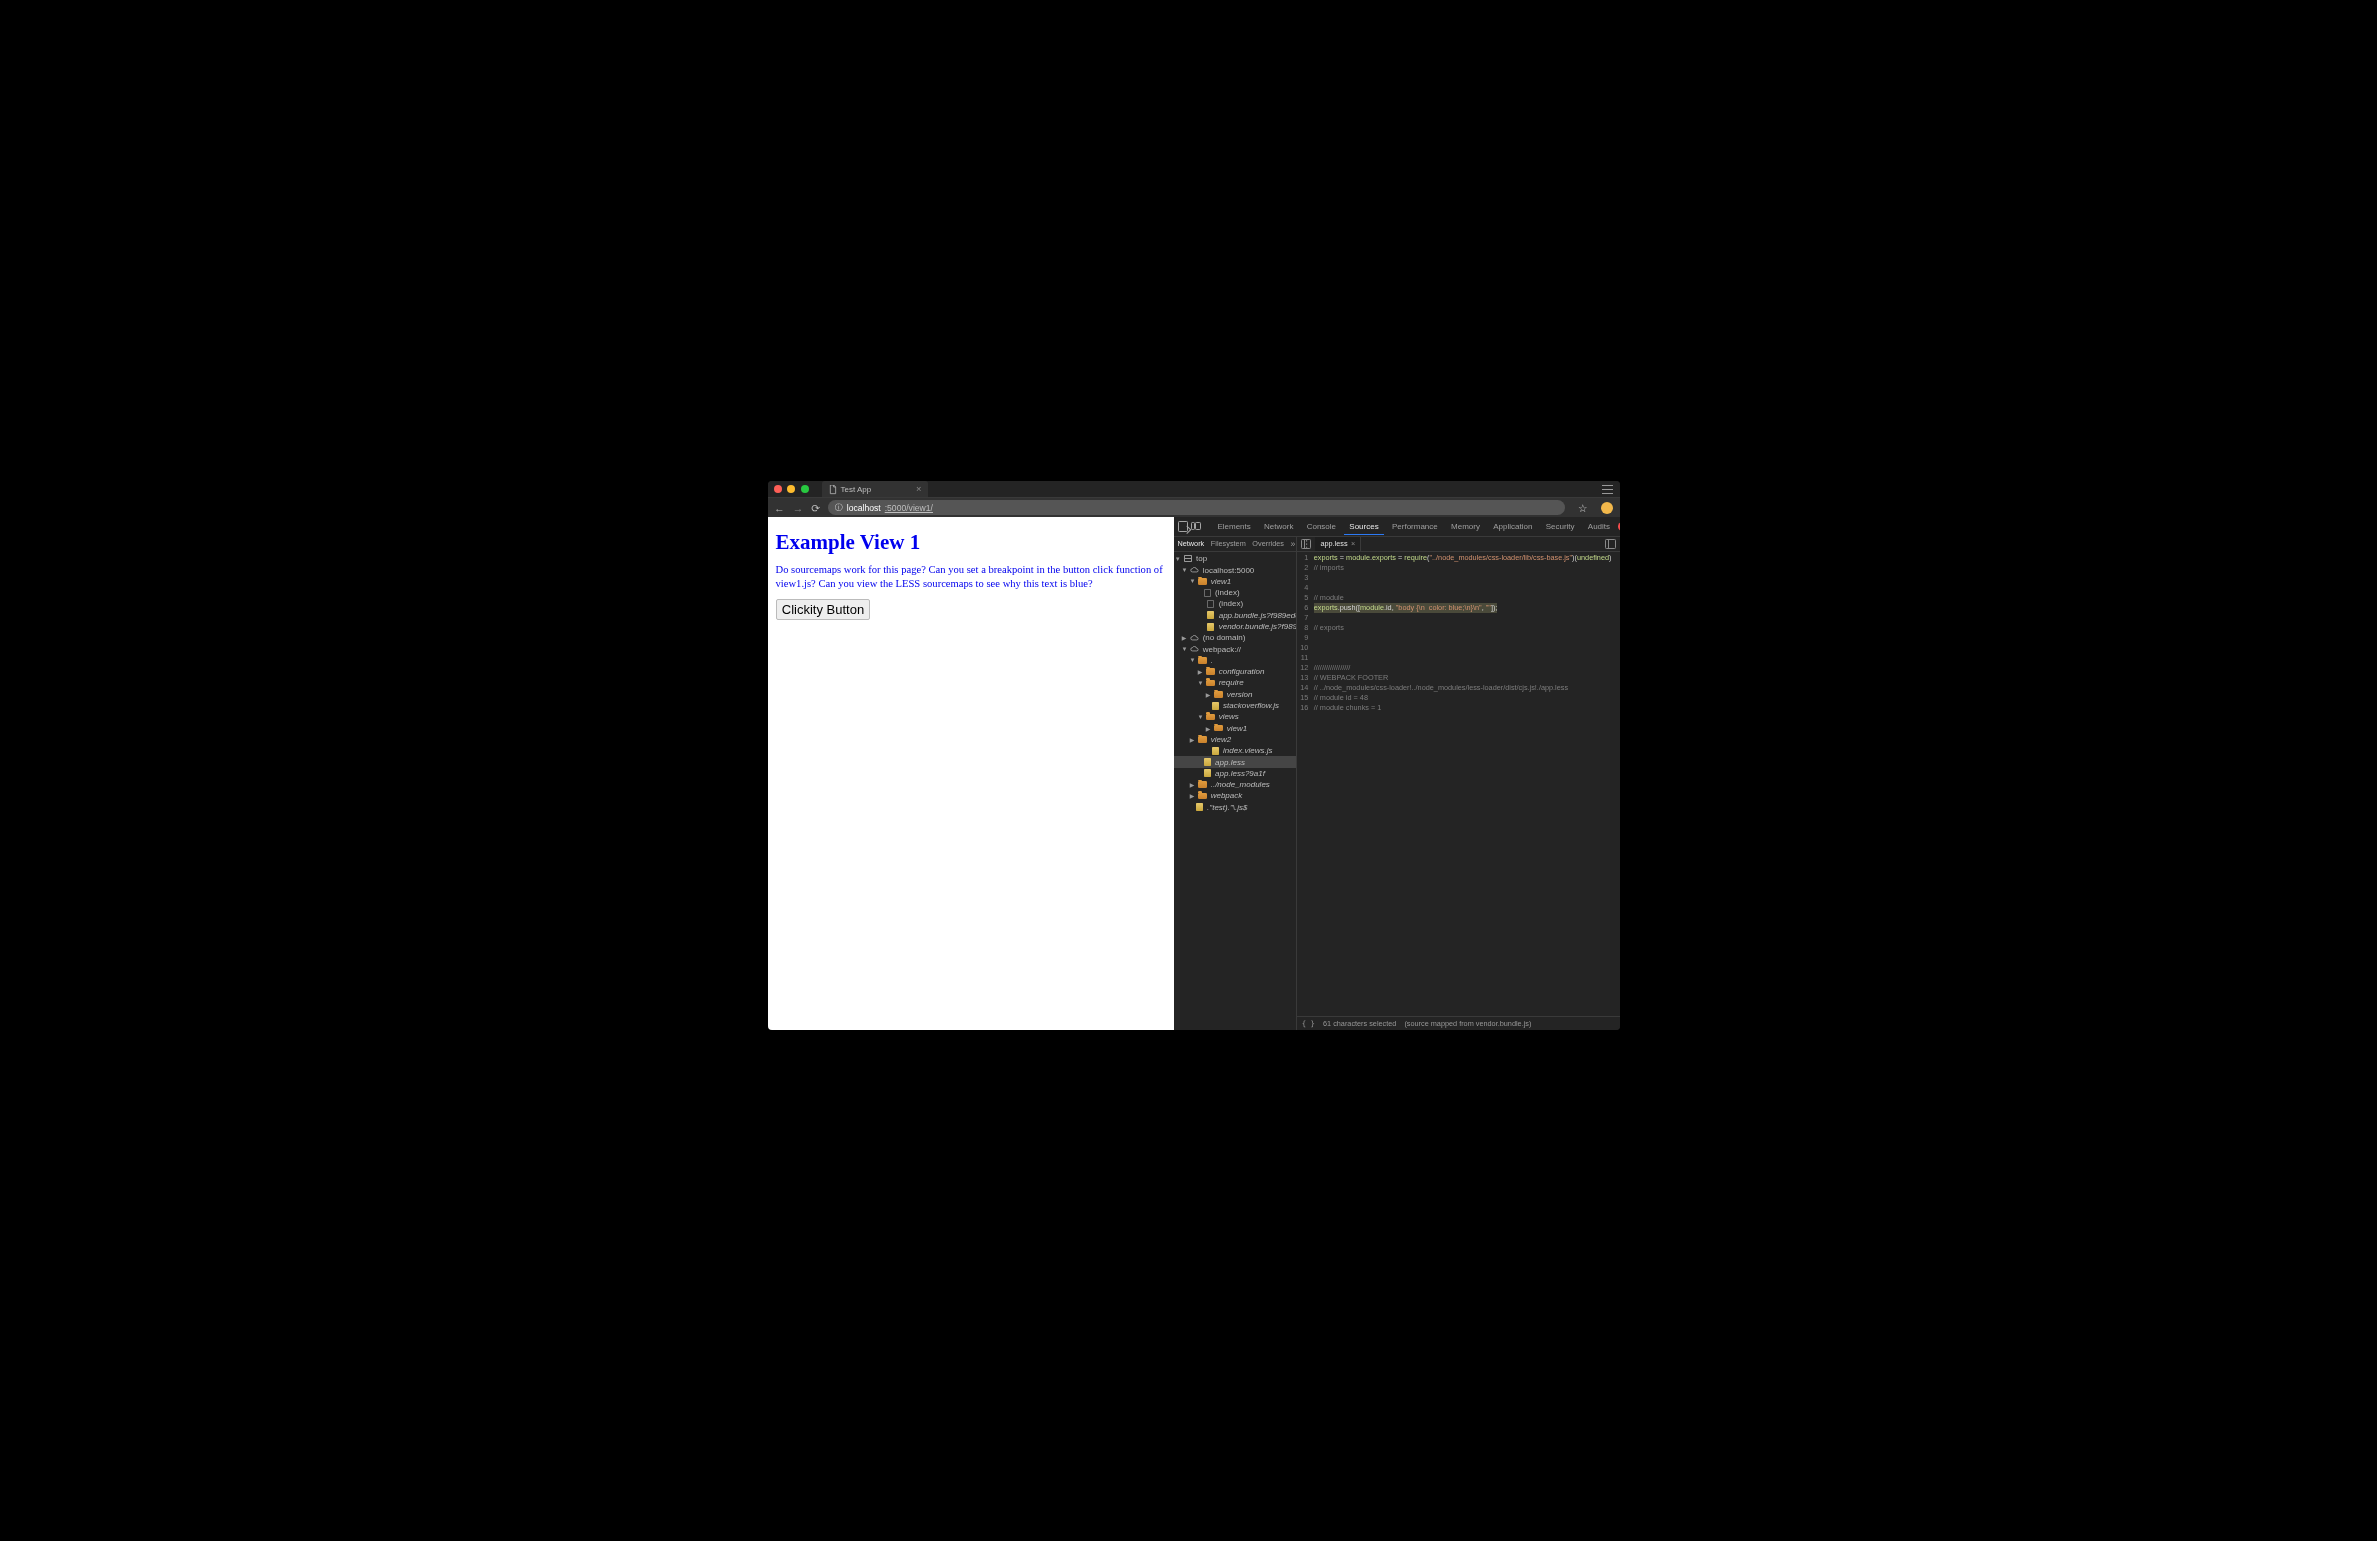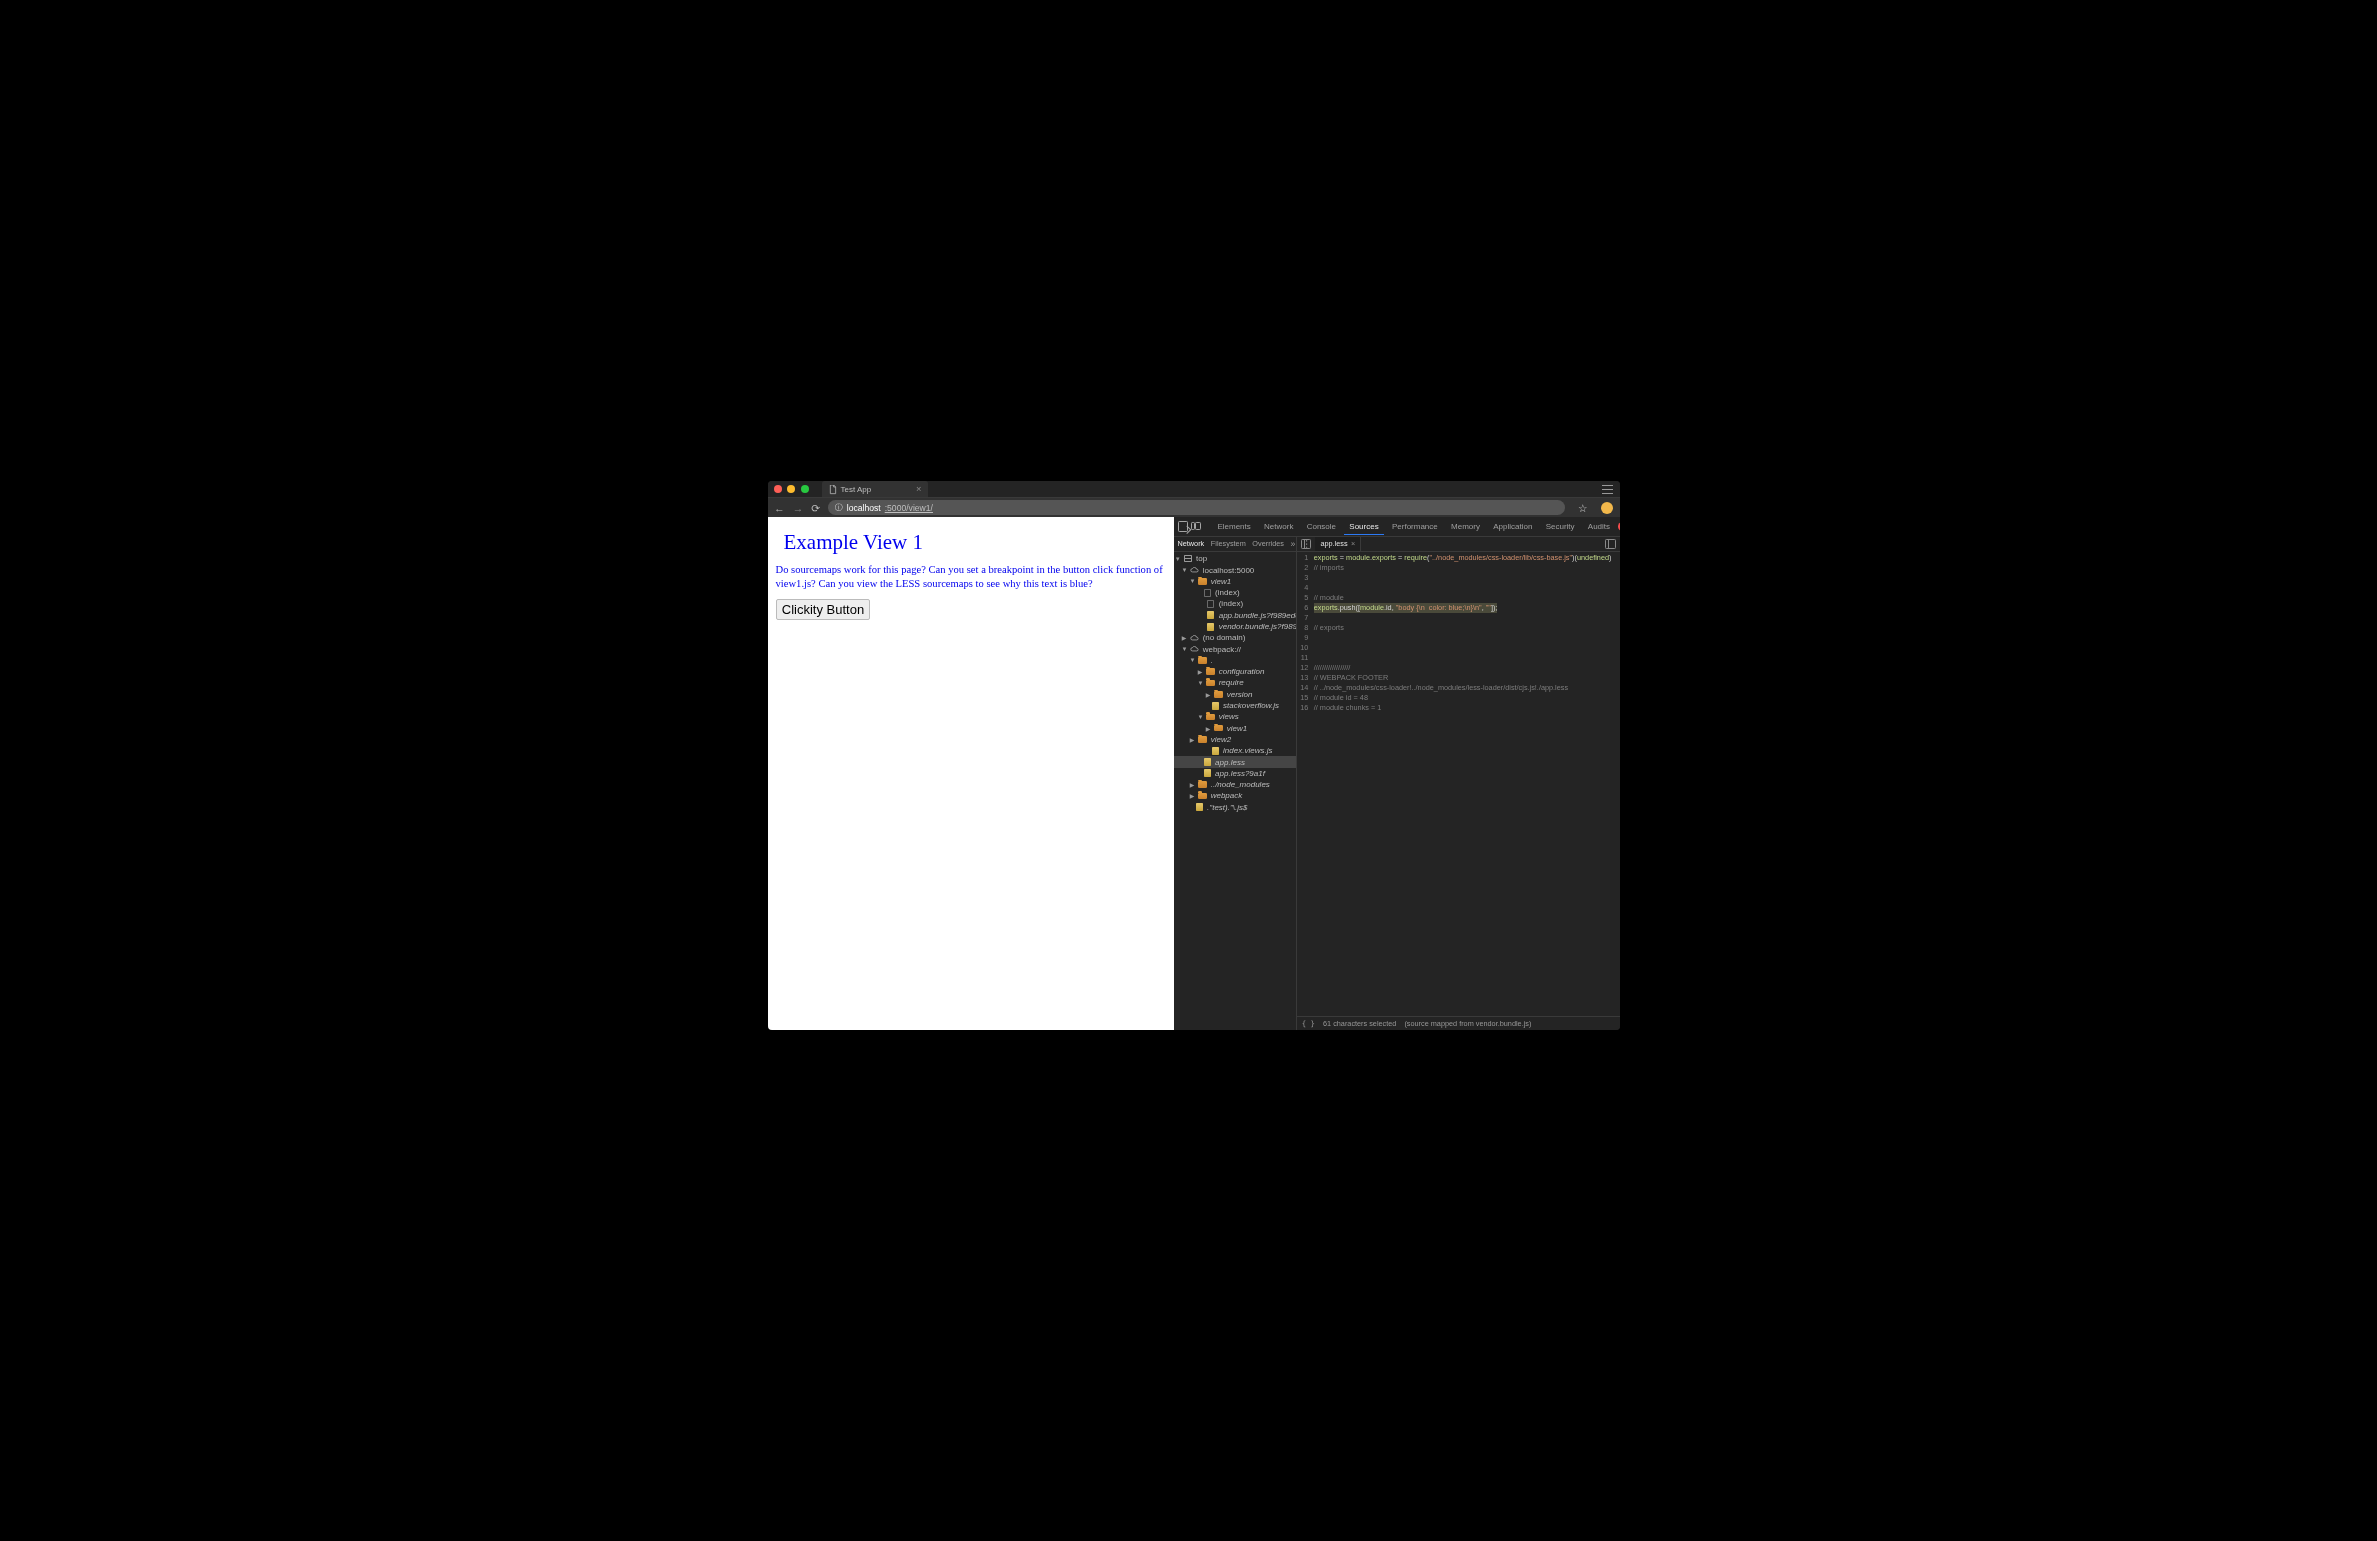--- a/index.html
+++ b/index.html
@@ -51,21 +51,21 @@
   .urlbox{flex:1;background:var(--chrome-addr);border-radius:9.3px;height:14.6px;display:flex;align-items:center;padding:0 6.6px;color:#fff;font-size:8.6px;gap:4px;}
   .urlbox .infoicon{color:#cfcfcf;font-size:8px;}
   .url-dim{color:#bfbfbf;text-decoration:underline;}
   .url-light{color:#fff;}
   .addrbar .star{margin-left:5.3px;color:#cfcfcf;font-size:10.6px;}
   .addrbar .avatar{width:12px;height:12px;border-radius:50%;background:#f2b84b;margin-left:5.3px;}
   
   .content{flex:1;display:flex;min-height:0;}
   
   .page{width:406px;background:#fff;padding:5.3px 8px;color:#000;font-size:9.3px;overflow:auto;}
-  .page h1{color:var(--page-blue);font-family:"Times New Roman",serif;font-size:21px;font-weight:normal;margin:8px 8px;}
+  .page h1{color:var(--page-blue);font-family:"Times New Roman",serif;font-size:21px;font-weight:bold;margin:8px 0;}
   .page p{font-family:"Times New Roman",serif;color:var(--page-blue);font-size:10.6px;margin:0 0 9.3px 0;line-height:1.25;}
   .page button{font-size:13px;padding:2px 5.3px;background:#eee;border:0.7px solid #bbb;border-radius:2px;}
   
   .dt{flex:1;background:var(--dt-bg);display:flex;flex-direction:column;min-width:0;}
   .dt-top{height:20px;border-bottom:0.7px solid var(--dt-border);display:flex;align-items:center;padding:0 4px;font-size:8px;color:var(--dt-text);gap:2.7px;}
   .dt-top .picker{width:10.6px;height:10.6px;border:1px solid #a5a5a5;border-radius:1.3px;position:relative;flex:none;}
   .dt-top .picker::after{content:"";position:absolute;right:-2px;bottom:-2px;width:4.6px;height:4.6px;border-right:1px solid #a5a5a5;border-bottom:1px solid #a5a5a5;transform:rotate(-45deg);}
   .dt-top .dev{width:10.6px;height:9.3px;flex:none;display:flex;gap:0.7px;}
   .dt-top .dev span{border:1px solid #a5a5a5;border-radius:1.3px;}
   .dt-top .dev span:first-child{width:4px;height:8px;}

